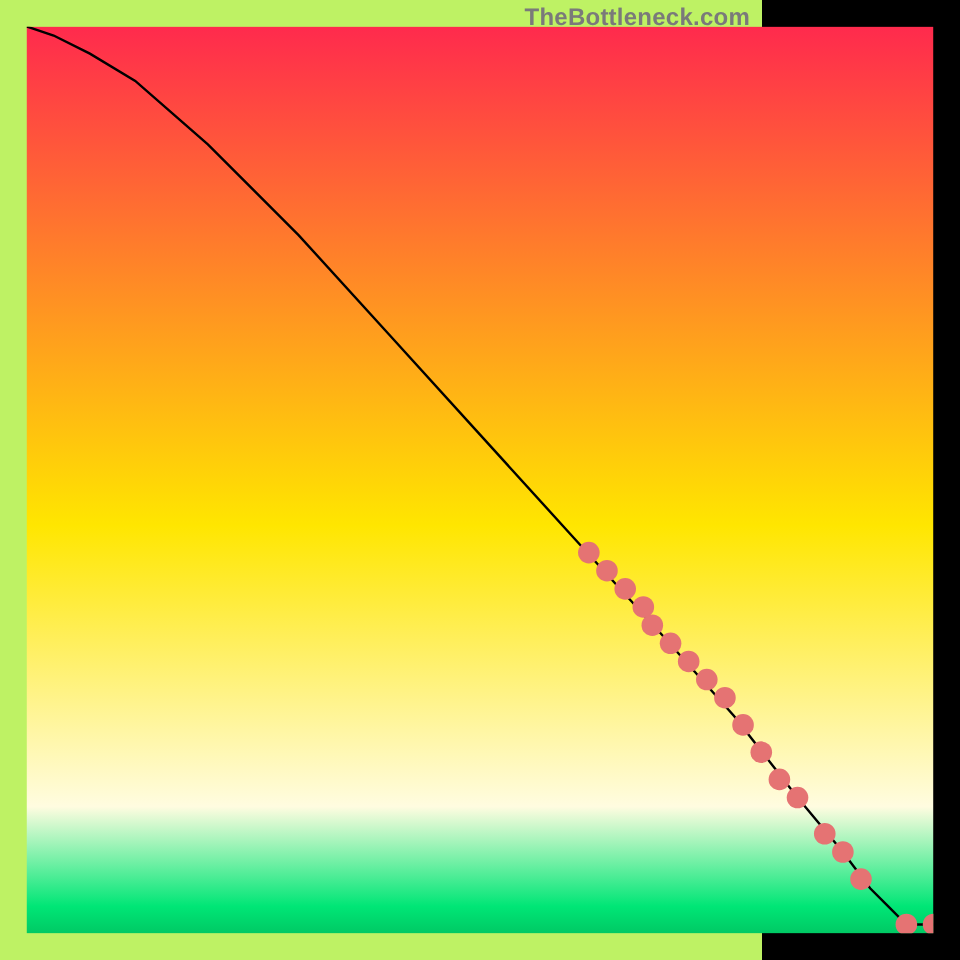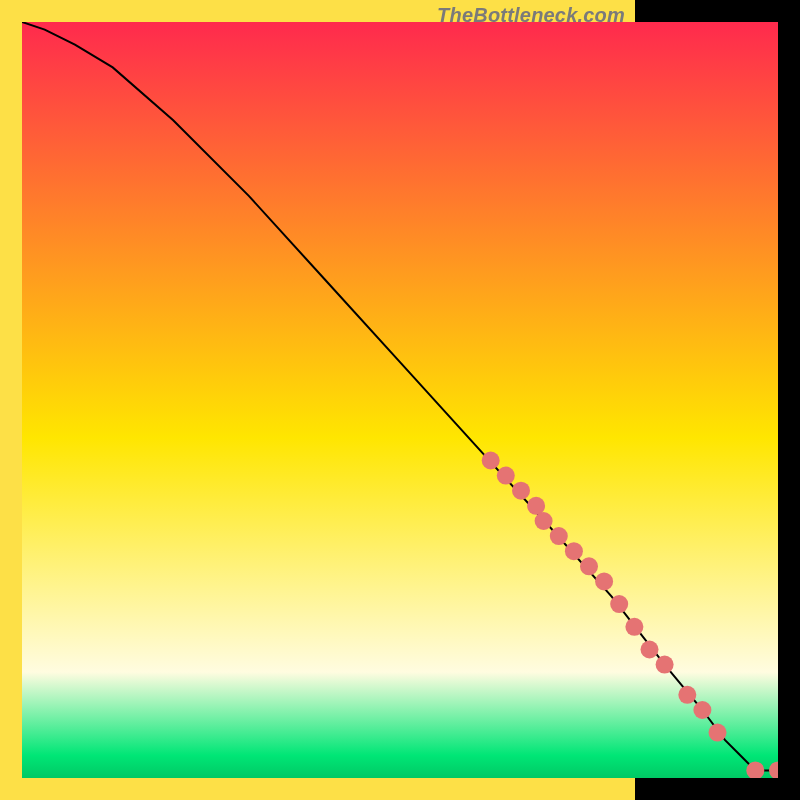--- a/index.html
+++ b/index.html
@@ -7,22 +7,21 @@
     padding: 0;
     width: 800px;
     height: 800px;
     background: #000;
     overflow: hidden;
   }
   .stage {
     position: relative;
     width: 635px;
     height: 800px;
-    background: #fde047;
-    font-style: italic;
+    background: #bef264;
   }
   .plot {
     position: absolute;
     left: 22px;
     top: 22px;
     width: 756px;
     height: 756px;
     overflow: hidden;
   }
   .watermark {

